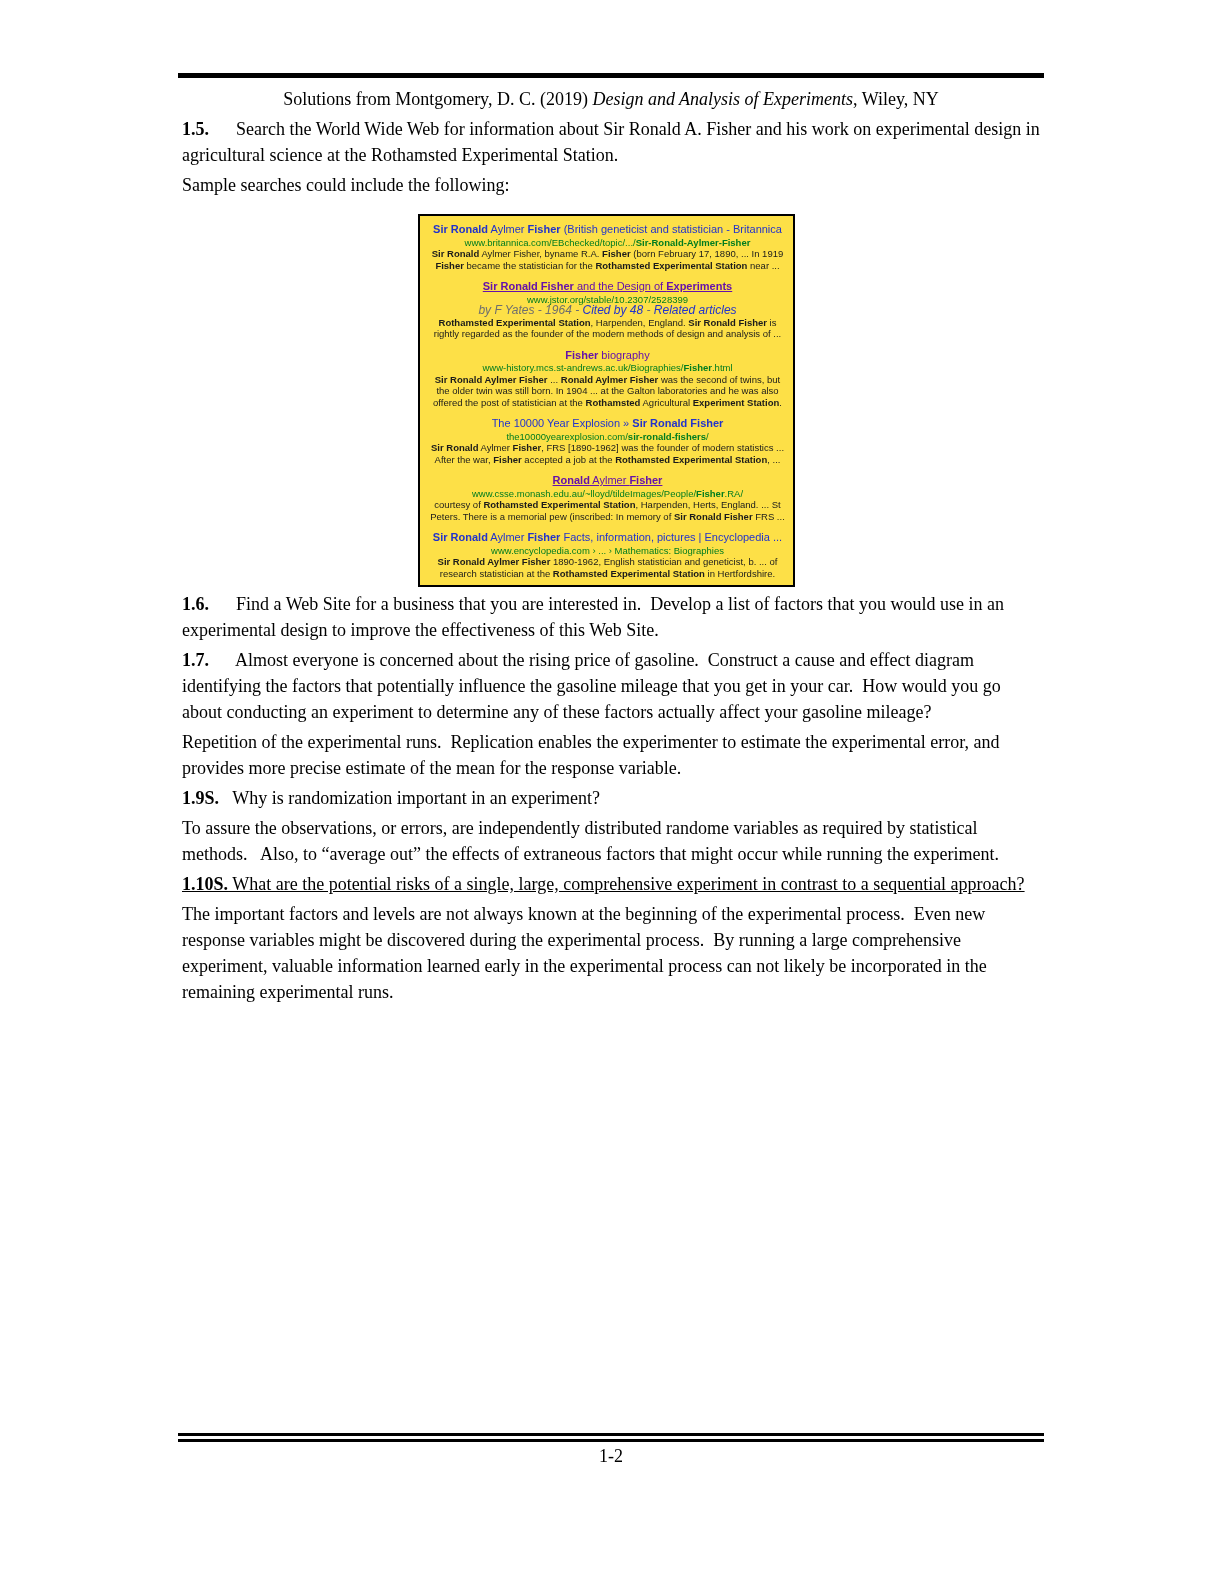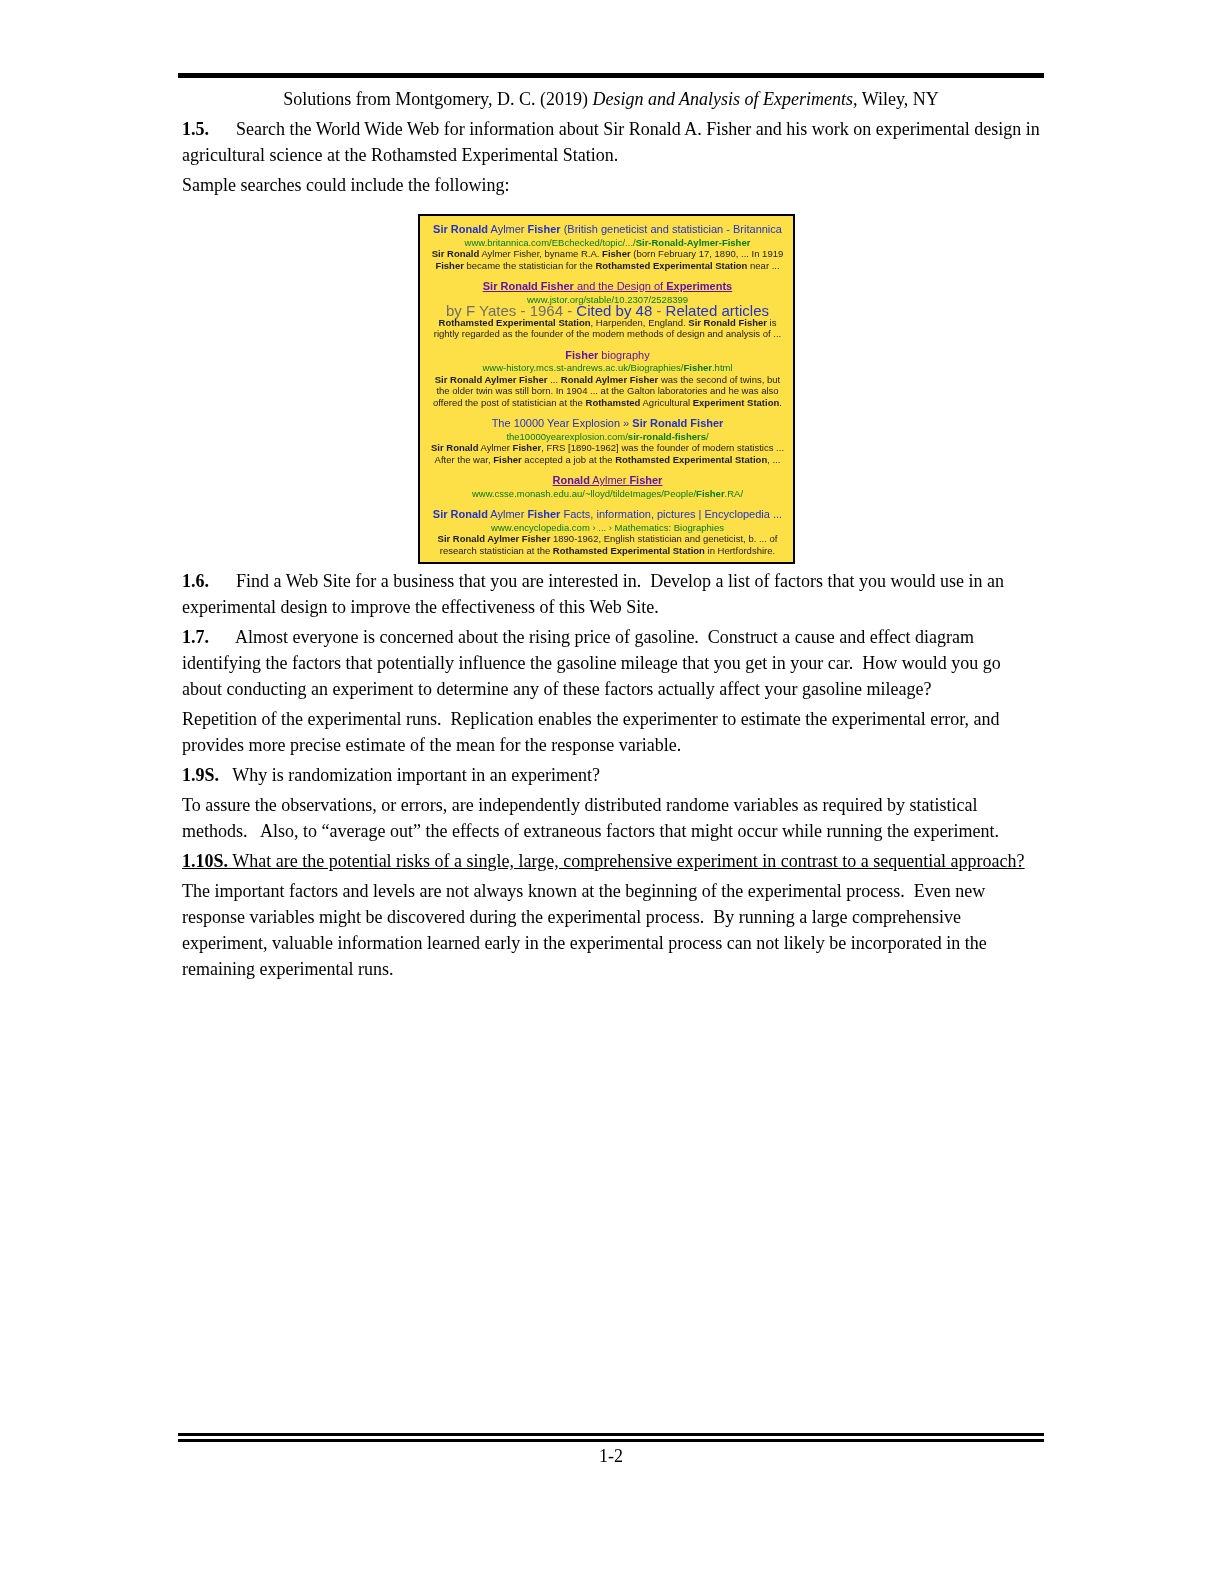--- a/index.html
+++ b/index.html
@@ -50,21 +50,21 @@
     padding:7px 8px 6px 10px;
     font-family:"Liberation Sans", sans-serif;
     text-align:center;
   }
   .res{margin-bottom:9px;}
   .res:last-child{margin-bottom:0;}
   .res-title{font-size:11px;line-height:13.5px;}
   .t-blue{color:var(--link_blue);}
   .t-purple{color:var(--visited_purple);}
   .res-url{font-size:9.5px;line-height:11.5px;color:var(--url_green);}
-  .res-byline{font-size:15px;line-height:11.5px;color:var(--byline_gray);}
+  .res-byline{font-size:12px;line-height:11.5px;color:var(--byline_gray);font-style:italic;}
   .res-byline .lnk{color:var(--link_blue);}
   .res-snippet{font-size:9.5px;line-height:11.5px;color:var(--snippet_black);}
   
   .footer{
     position:absolute;left:178px;top:1433px;width:866px;
   }
   .footer-rule{
     height:3px;border-top:3px solid var(--rule_black);
     border-bottom:3px solid var(--rule_black);
   }
@@ -111,20 +111,21 @@
     <div class="res-title t-blue"><span>The 10000 Year Explosion » </span><span class="b">Sir Ronald Fisher</span></div>
     <div class="res-url"><span>the10000yearexplosion.com/</span><span class="b">sir-ronald-fishers</span><span>/</span></div>
 
     <div class="res-snippet"><span class="b">Sir Ronald</span><span> Aylmer </span><span class="b">Fisher</span><span>, FRS [1890-1962] was the founder of modern statistics ... After the war, </span><span class="b">Fisher</span><span> accepted a job at the </span><span class="b">Rothamsted Experimental Station</span><span>, ...</span></div>
   </div>
 
   <div class="res">
     <div class="res-title t-purple u"><span class="b">Ronald</span><span> Aylmer </span><span class="b">Fisher</span></div>
     <div class="res-url"><span>www.csse.monash.edu.au/~lloyd/tildeImages/People/</span><span class="b">Fisher</span><span>.RA/</span></div>
 
+    <div class="res-snippet"><span>courtesy of </span><span class="b">Rothamsted Experimental Station</span><span>, Harpenden, Herts, England. ... St Peters. There is a memorial pew (inscribed: In memory of </span><span class="b">Sir Ronald Fisher</span><span> FRS ...</span></div>
   </div>
 
   <div class="res">
     <div class="res-title t-blue"><span class="b">Sir Ronald</span><span> Aylmer </span><span class="b">Fisher</span><span> Facts, information, pictures | Encyclopedia ...</span></div>
     <div class="res-url"><span>www.encyclopedia.com › ... › Mathematics: Biographies</span></div>
 
     <div class="res-snippet"><span class="b">Sir Ronald Aylmer Fisher</span><span> 1890-1962, English statistician and geneticist, b. ... of research statistician at the </span><span class="b">Rothamsted Experimental Station</span><span> in Hertfordshire.</span></div>
   </div>
 </div>
   </div>

